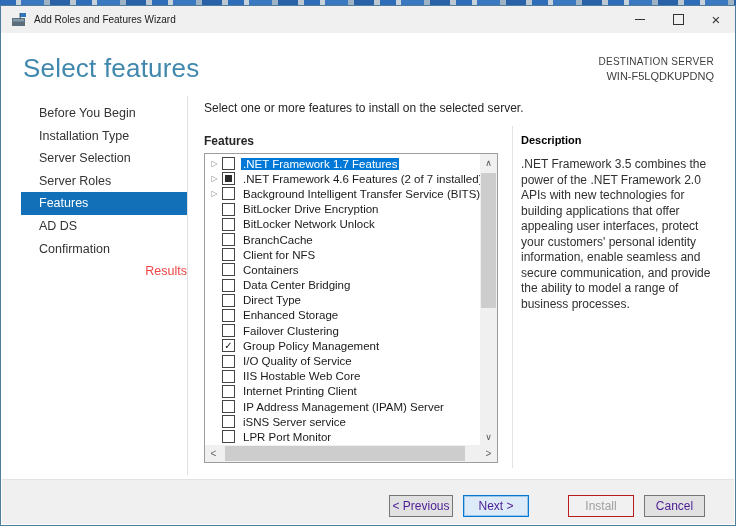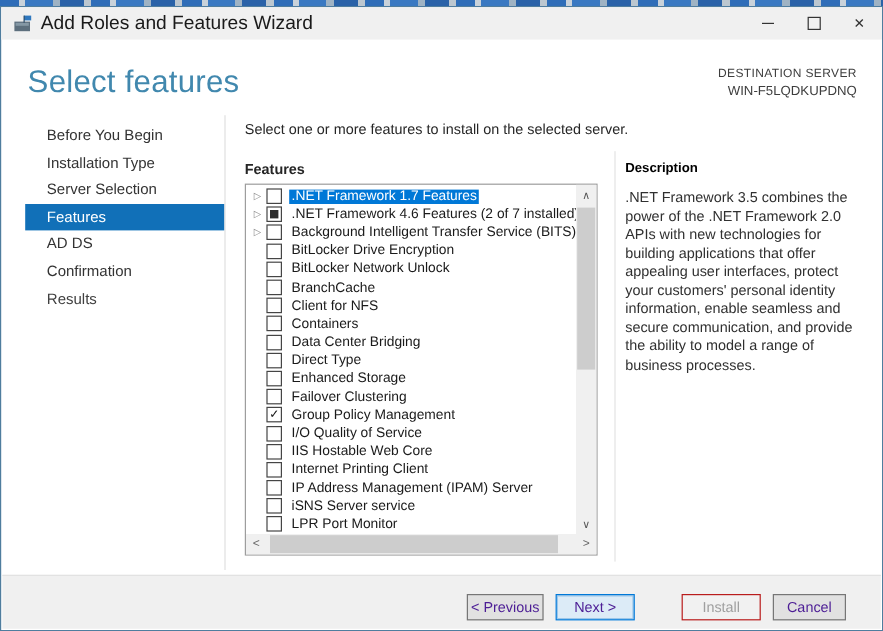--- a/index.html
+++ b/index.html
@@ -6,38 +6,38 @@
     font-family:"Liberation Sans",sans-serif;background:#d6dde2;}
   .screen{position:relative;width:736px;height:526px;}
   .artifact{position:absolute;left:0;top:0;width:736px;height:5px;
     background:repeating-linear-gradient(90deg,#2f6db8 0 16px,#c9d2da 16px 21px,#3a79c2 21px 44px,#9fb3c4 44px 50px,#2a62a8 50px 70px,#bcc7d0 70px 76px);}
   .window{position:absolute;left:0;top:5px;width:736px;height:521px;background:#fff;
     border:1px solid #4f7d9e;box-sizing:border-box;}
   
   .titlebar{position:absolute;left:0;top:0;width:100%;height:27px;background:#f0f0f0;
     display:flex;align-items:center;}
   .appicon{width:16px;height:16px;margin-left:10px;flex:0 0 auto;}
-  .wtitle{font-size:16px;color:#1a1a1a;margin-left:7px;flex:1 1 auto;white-space:nowrap;}
+  .wtitle{font-size:10px;color:#1a1a1a;margin-left:7px;flex:1 1 auto;white-space:nowrap;}
   .wctrls{display:flex;height:100%;}
   .wbtn{width:38px;height:100%;display:flex;align-items:center;justify-content:center;color:#333;}
   .glyph-min{display:block;width:10px;height:1px;background:#333;}
   .glyph-max{display:block;width:9px;height:9px;border:1px solid #333;}
   .glyph-close{font-size:15px;line-height:1;color:#333;}
   
   .page-title{position:absolute;left:22px;top:47px;font-size:26px;font-weight:300;
     color:#4188ae;letter-spacing:0.2px;}
   .dest{position:absolute;right:21px;top:50px;text-align:right;color:#3d3d3d;}
   .dest-label{font-size:10px;letter-spacing:0.3px;}
   .dest-server{font-size:11px;margin-top:3px;}
   
   .sidebar{position:absolute;left:20px;top:96px;width:166px;}
   .side-item{height:22.6px;line-height:22.6px;font-size:12.5px;color:#333;
     padding-left:18px;cursor:default;white-space:nowrap;}
   .side-item.sel{background:#1170b8;color:#fff;}
-  .side-item.dis{color:#404040;}
+  .side-item.dis{color:#ef4444;text-align:right;}
   .divider-v{position:absolute;left:186px;top:90px;width:1px;height:379px;background:#e0e0e0;}
   .divider-desc{position:absolute;left:511px;top:120px;width:1px;height:342px;background:#e3e3e3;}
   
   .instruction{position:absolute;left:203px;top:95px;font-size:12px;color:#262626;}
   .list-label{position:absolute;left:203px;top:128px;font-size:12px;font-weight:bold;color:#262626;}
   .listbox{position:absolute;left:203px;top:147px;width:294px;height:310px;
     border:1px solid #9d9d9d;background:#fff;box-sizing:border-box;}
   .rows{position:absolute;left:0;top:2px;right:17px;}
   .frow{display:flex;align-items:center;height:15.2px;white-space:nowrap;overflow:hidden;}
   .expander{width:13px;flex:0 0 auto;margin-left:3px;font-size:8px;color:#8a8a8a;
@@ -103,20 +103,21 @@
 
     <div class="dest">
       <div class="dest-label">DESTINATION SERVER</div>
       <div class="dest-server">WIN-F5LQDKUPDNQ</div>
     </div>
 
     <div class="sidebar" id="sidebar">
         <div class="side-item">Before You Begin</div>
         <div class="side-item">Installation Type</div>
         <div class="side-item">Server Selection</div>
+        <div class="side-item">Server Roles</div>
         <div class="side-item sel">Features</div>
         <div class="side-item">AD DS</div>
         <div class="side-item">Confirmation</div>
         <div class="side-item dis">Results</div>
       </div>
     <div class="divider-v"></div>
     <div class="divider-desc"></div>
 
     <div class="instruction">Select one or more features to install on the selected server.</div>
     <div class="list-label">Features</div>

